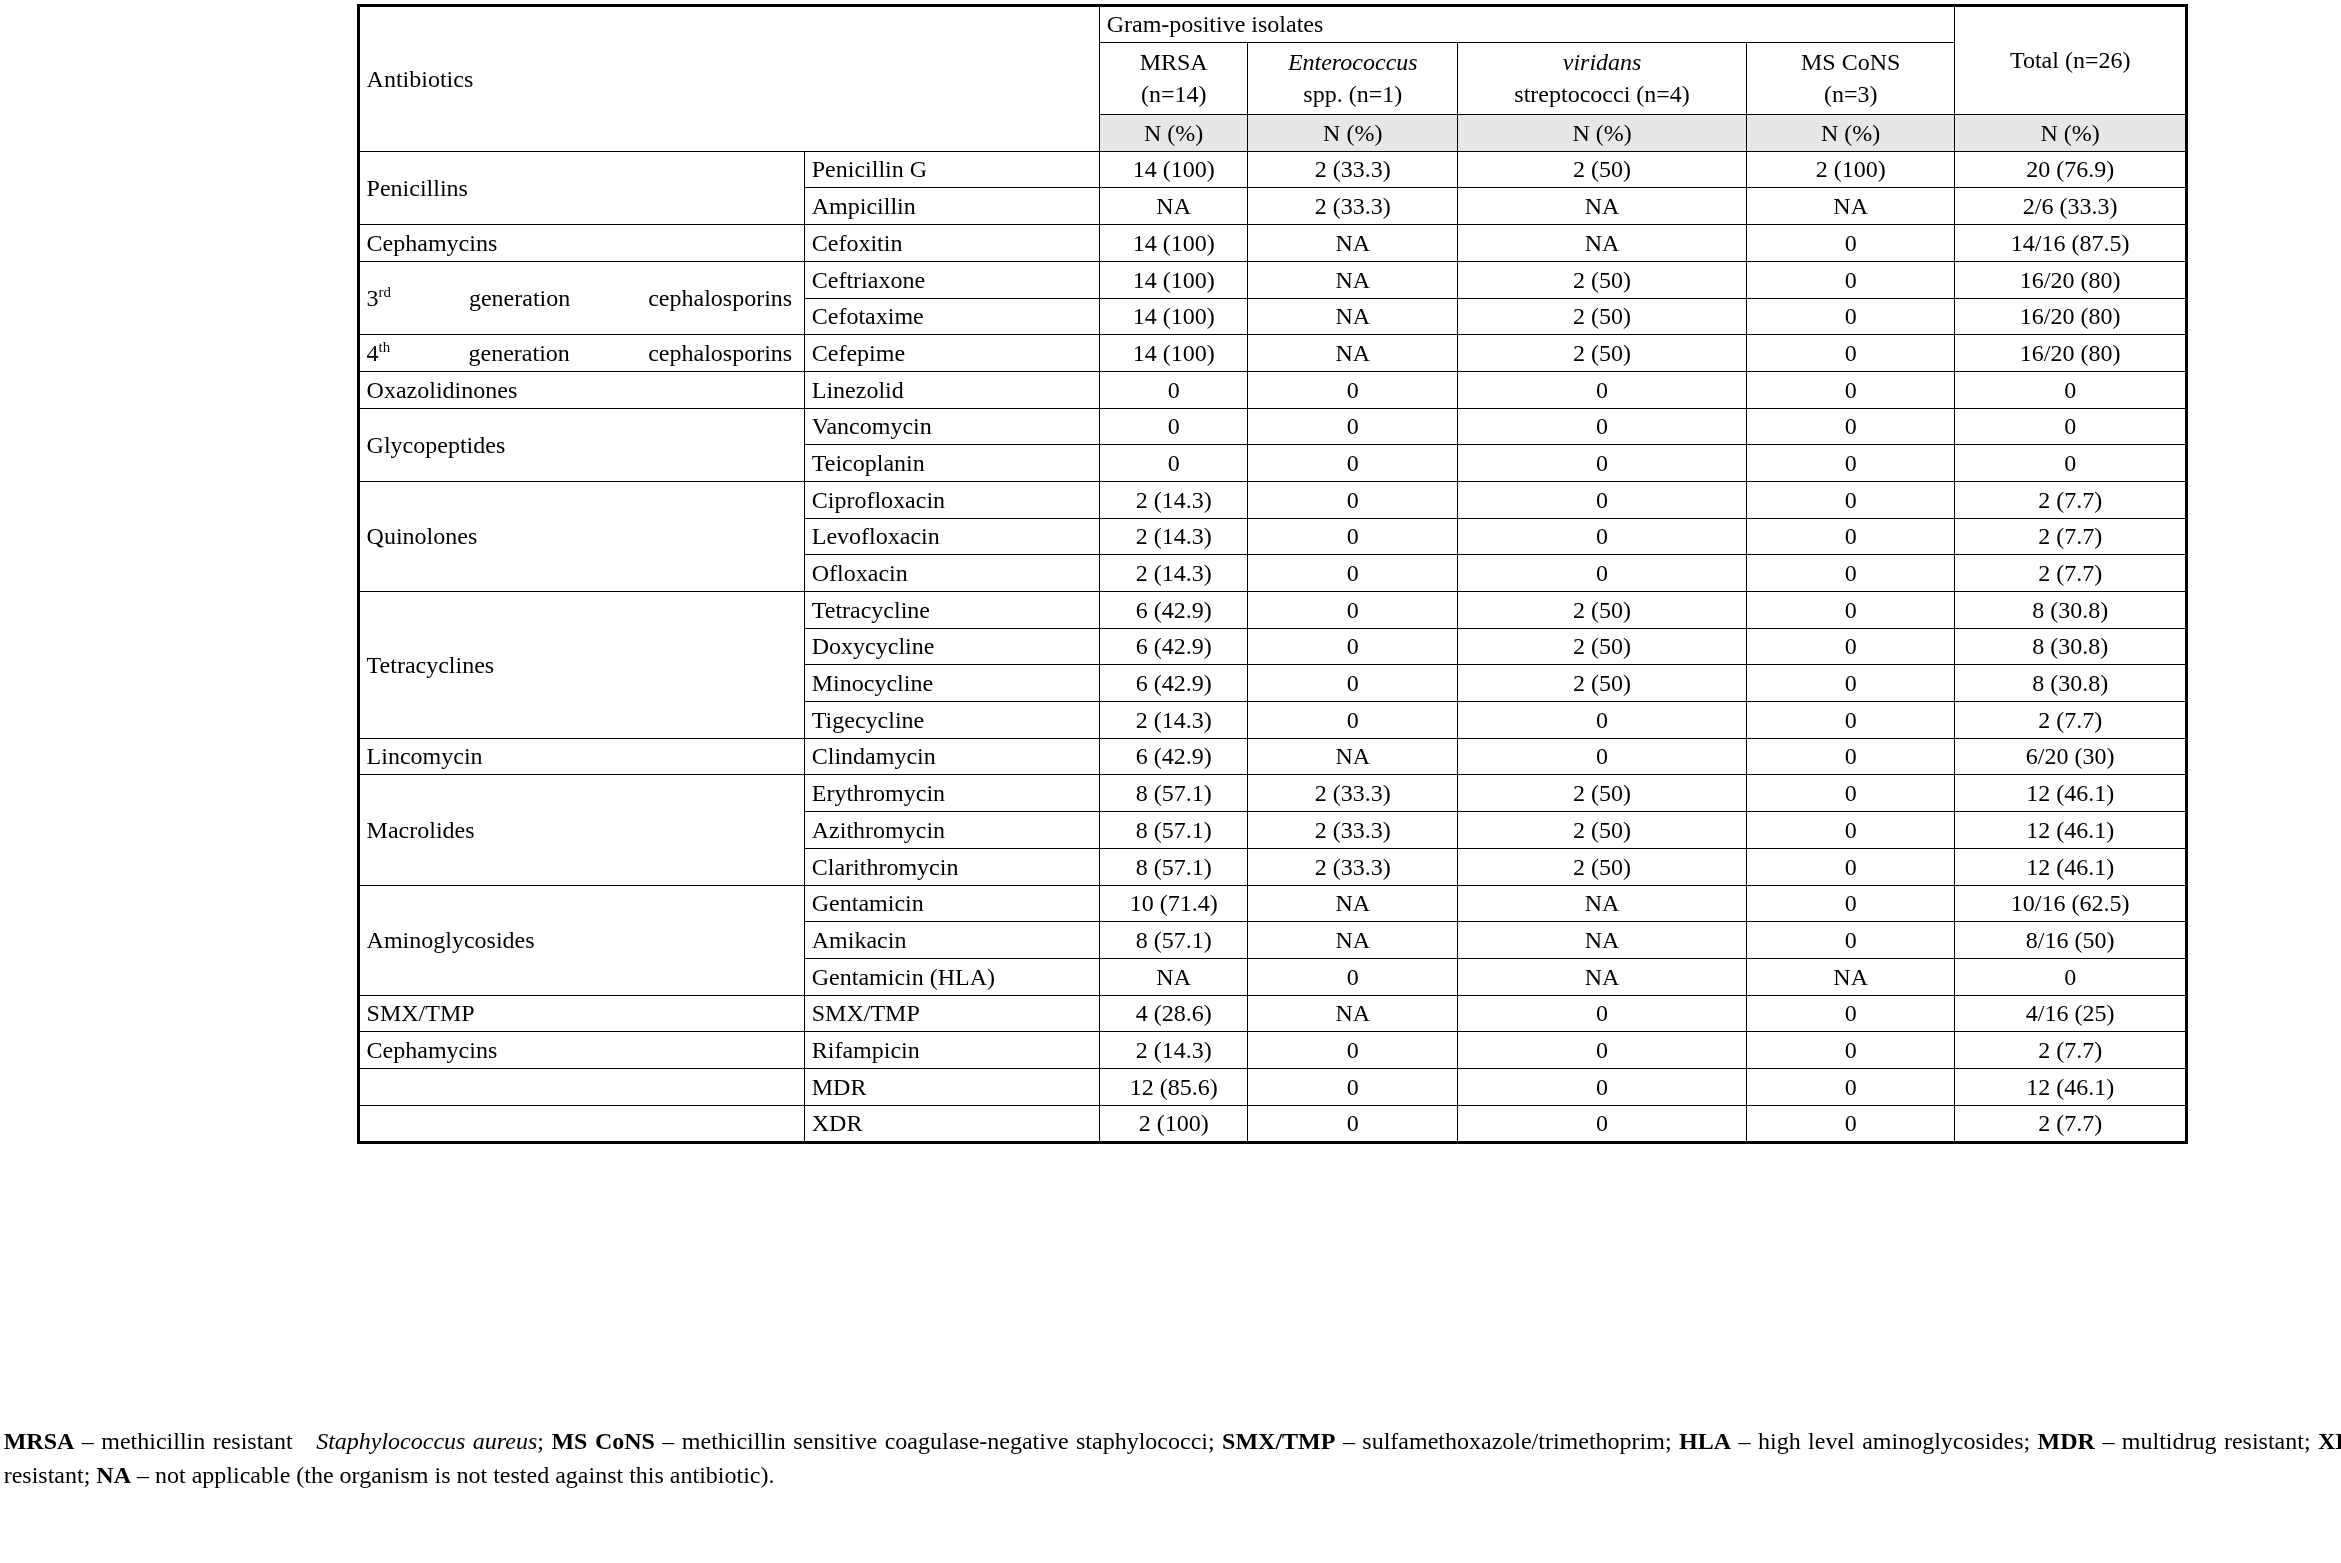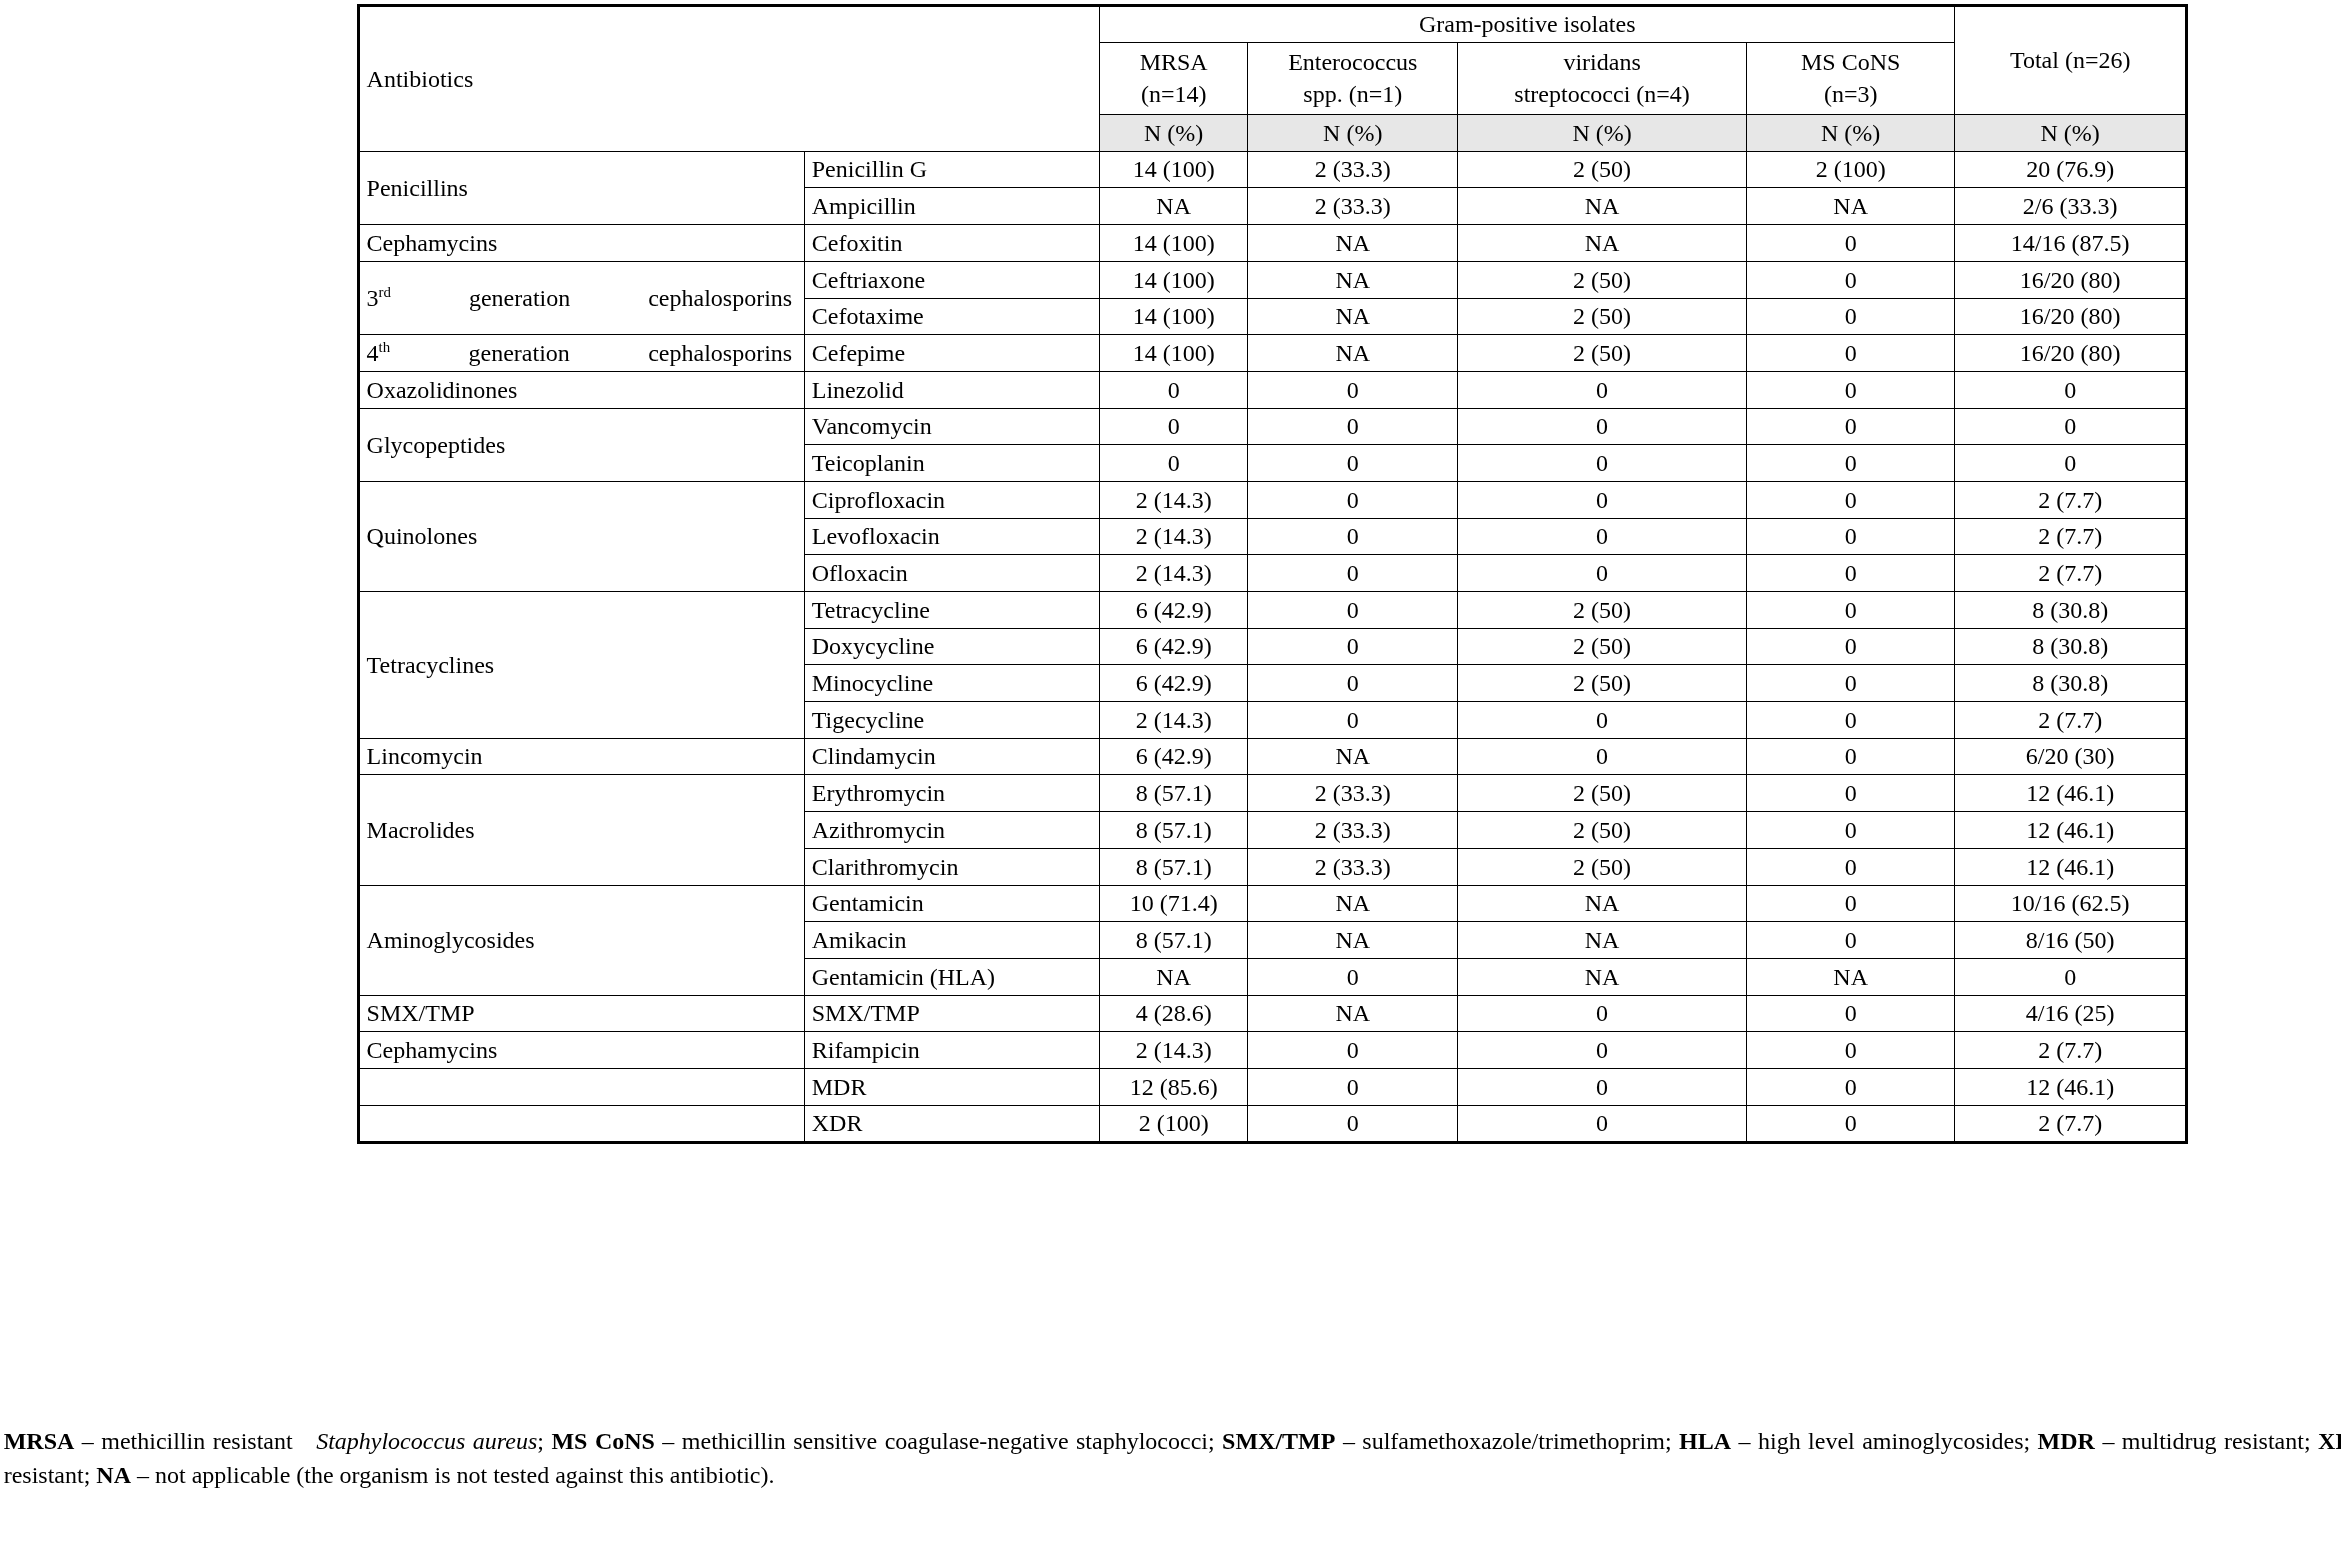--- a/index.html
+++ b/index.html
@@ -62,38 +62,38 @@
   col.c-total   { width: 150px; }
 
   
   .hdr-antibiotics {
     text-align: left;
     vertical-align: middle;
     padding-left: 10.3px;
     margin-left: 34px;
   }
   .hdr-group-span {
-    text-align: center;
+    text-align: left;
     vertical-align: middle;
   }
   .hdr-total {
     text-align: center;
     vertical-align: middle;
   }
   .hdr-sub {
     text-align: center;
     vertical-align: middle;
     line-height: 1.32;
   }
   .hdr-npct {
     text-align: center;
     background: #e7e7e7;
     vertical-align: middle;
   }
-  .ital { }
+  .ital { font-style: italic; }
 
   .hdr-sub .l1 { display: block; }
   .hdr-sub .l2 { display: block; }
 
   
   td.group-cell {
     text-align: left;
     padding-left: 10.3px;
     vertical-align: middle;
   }

